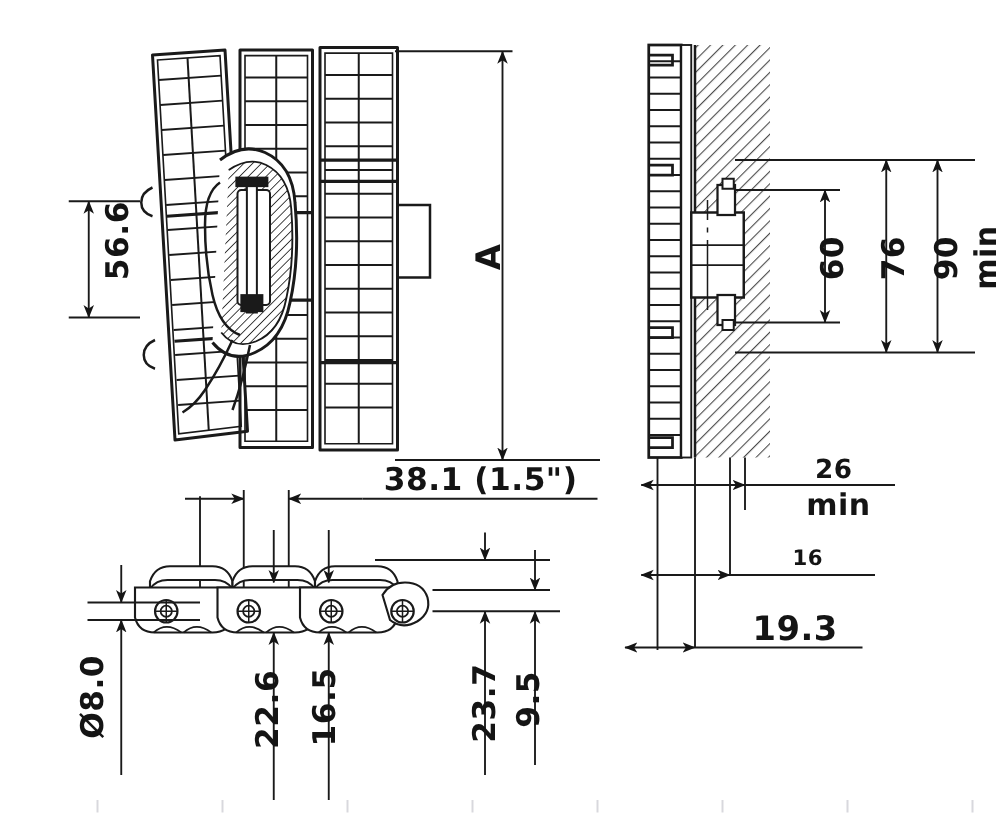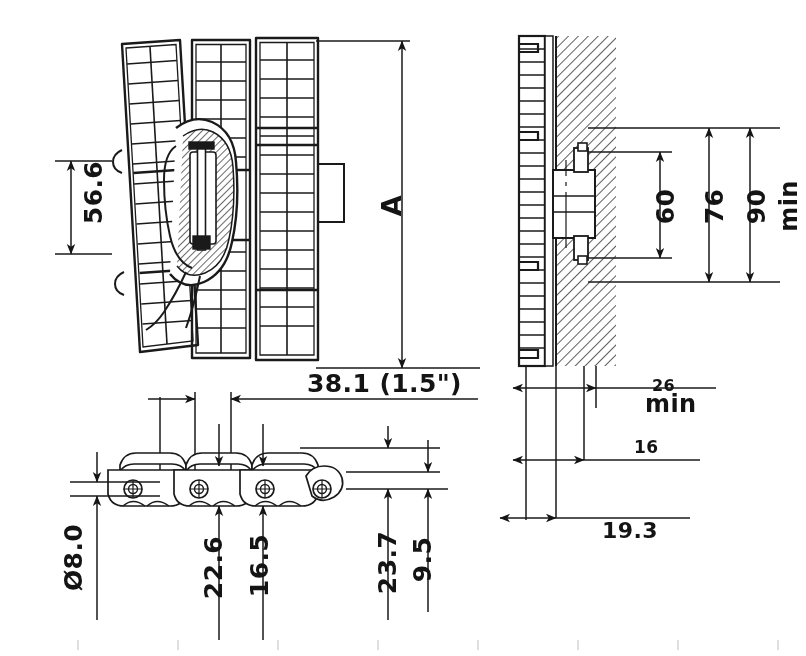--- a/index.html
+++ b/index.html
@@ -307,27 +307,27 @@
 <div class="dimlbl" style="left:307px;top:369px;font-size:25px;">38.1  (1.5")</div>
 
 <div class="dimlbl rot" style="left:648px;top:192px;font-size:25px;transform:rotate(-90deg);">60</div>
 
 <div class="dimlbl rot" style="left:697px;top:192px;font-size:25px;transform:rotate(-90deg);">76</div>
 
 <div class="dimlbl rot" style="left:739px;top:192px;font-size:25px;transform:rotate(-90deg);">90</div>
 
 <div class="dimlbl rot" style="left:763px;top:192px;font-size:24px;transform:rotate(-90deg);">min</div>
 
-<div class="dimlbl" style="left:652px;top:376px;font-size:16px;">26</div>
+<div class="dimlbl" style="left:652px;top:363px;font-size:21px;">26</div>
 
 <div class="dimlbl" style="left:645px;top:390px;font-size:24px;">min</div>
 
 <div class="dimlbl" style="left:634px;top:437px;font-size:17px;">16</div>
 
-<div class="dimlbl" style="left:602px;top:518px;font-size:22px;">19.3</div>
+<div class="dimlbl" style="left:602px;top:488px;font-size:27px;">19.3</div>
 
 <div class="dimlbl rot" style="left:40px;top:543px;font-size:25px;transform:rotate(-90deg);">Ø8.0</div>
 
 <div class="dimlbl rot" style="left:182px;top:553px;font-size:25px;transform:rotate(-90deg);">22.6</div>
 
 <div class="dimlbl rot" style="left:228px;top:551px;font-size:25px;transform:rotate(-90deg);">16.5</div>
 
 <div class="dimlbl rot" style="left:356px;top:548px;font-size:25px;transform:rotate(-90deg);">23.7</div>
 
 <div class="dimlbl rot" style="left:400px;top:545px;font-size:25px;transform:rotate(-90deg);">9.5</div>

